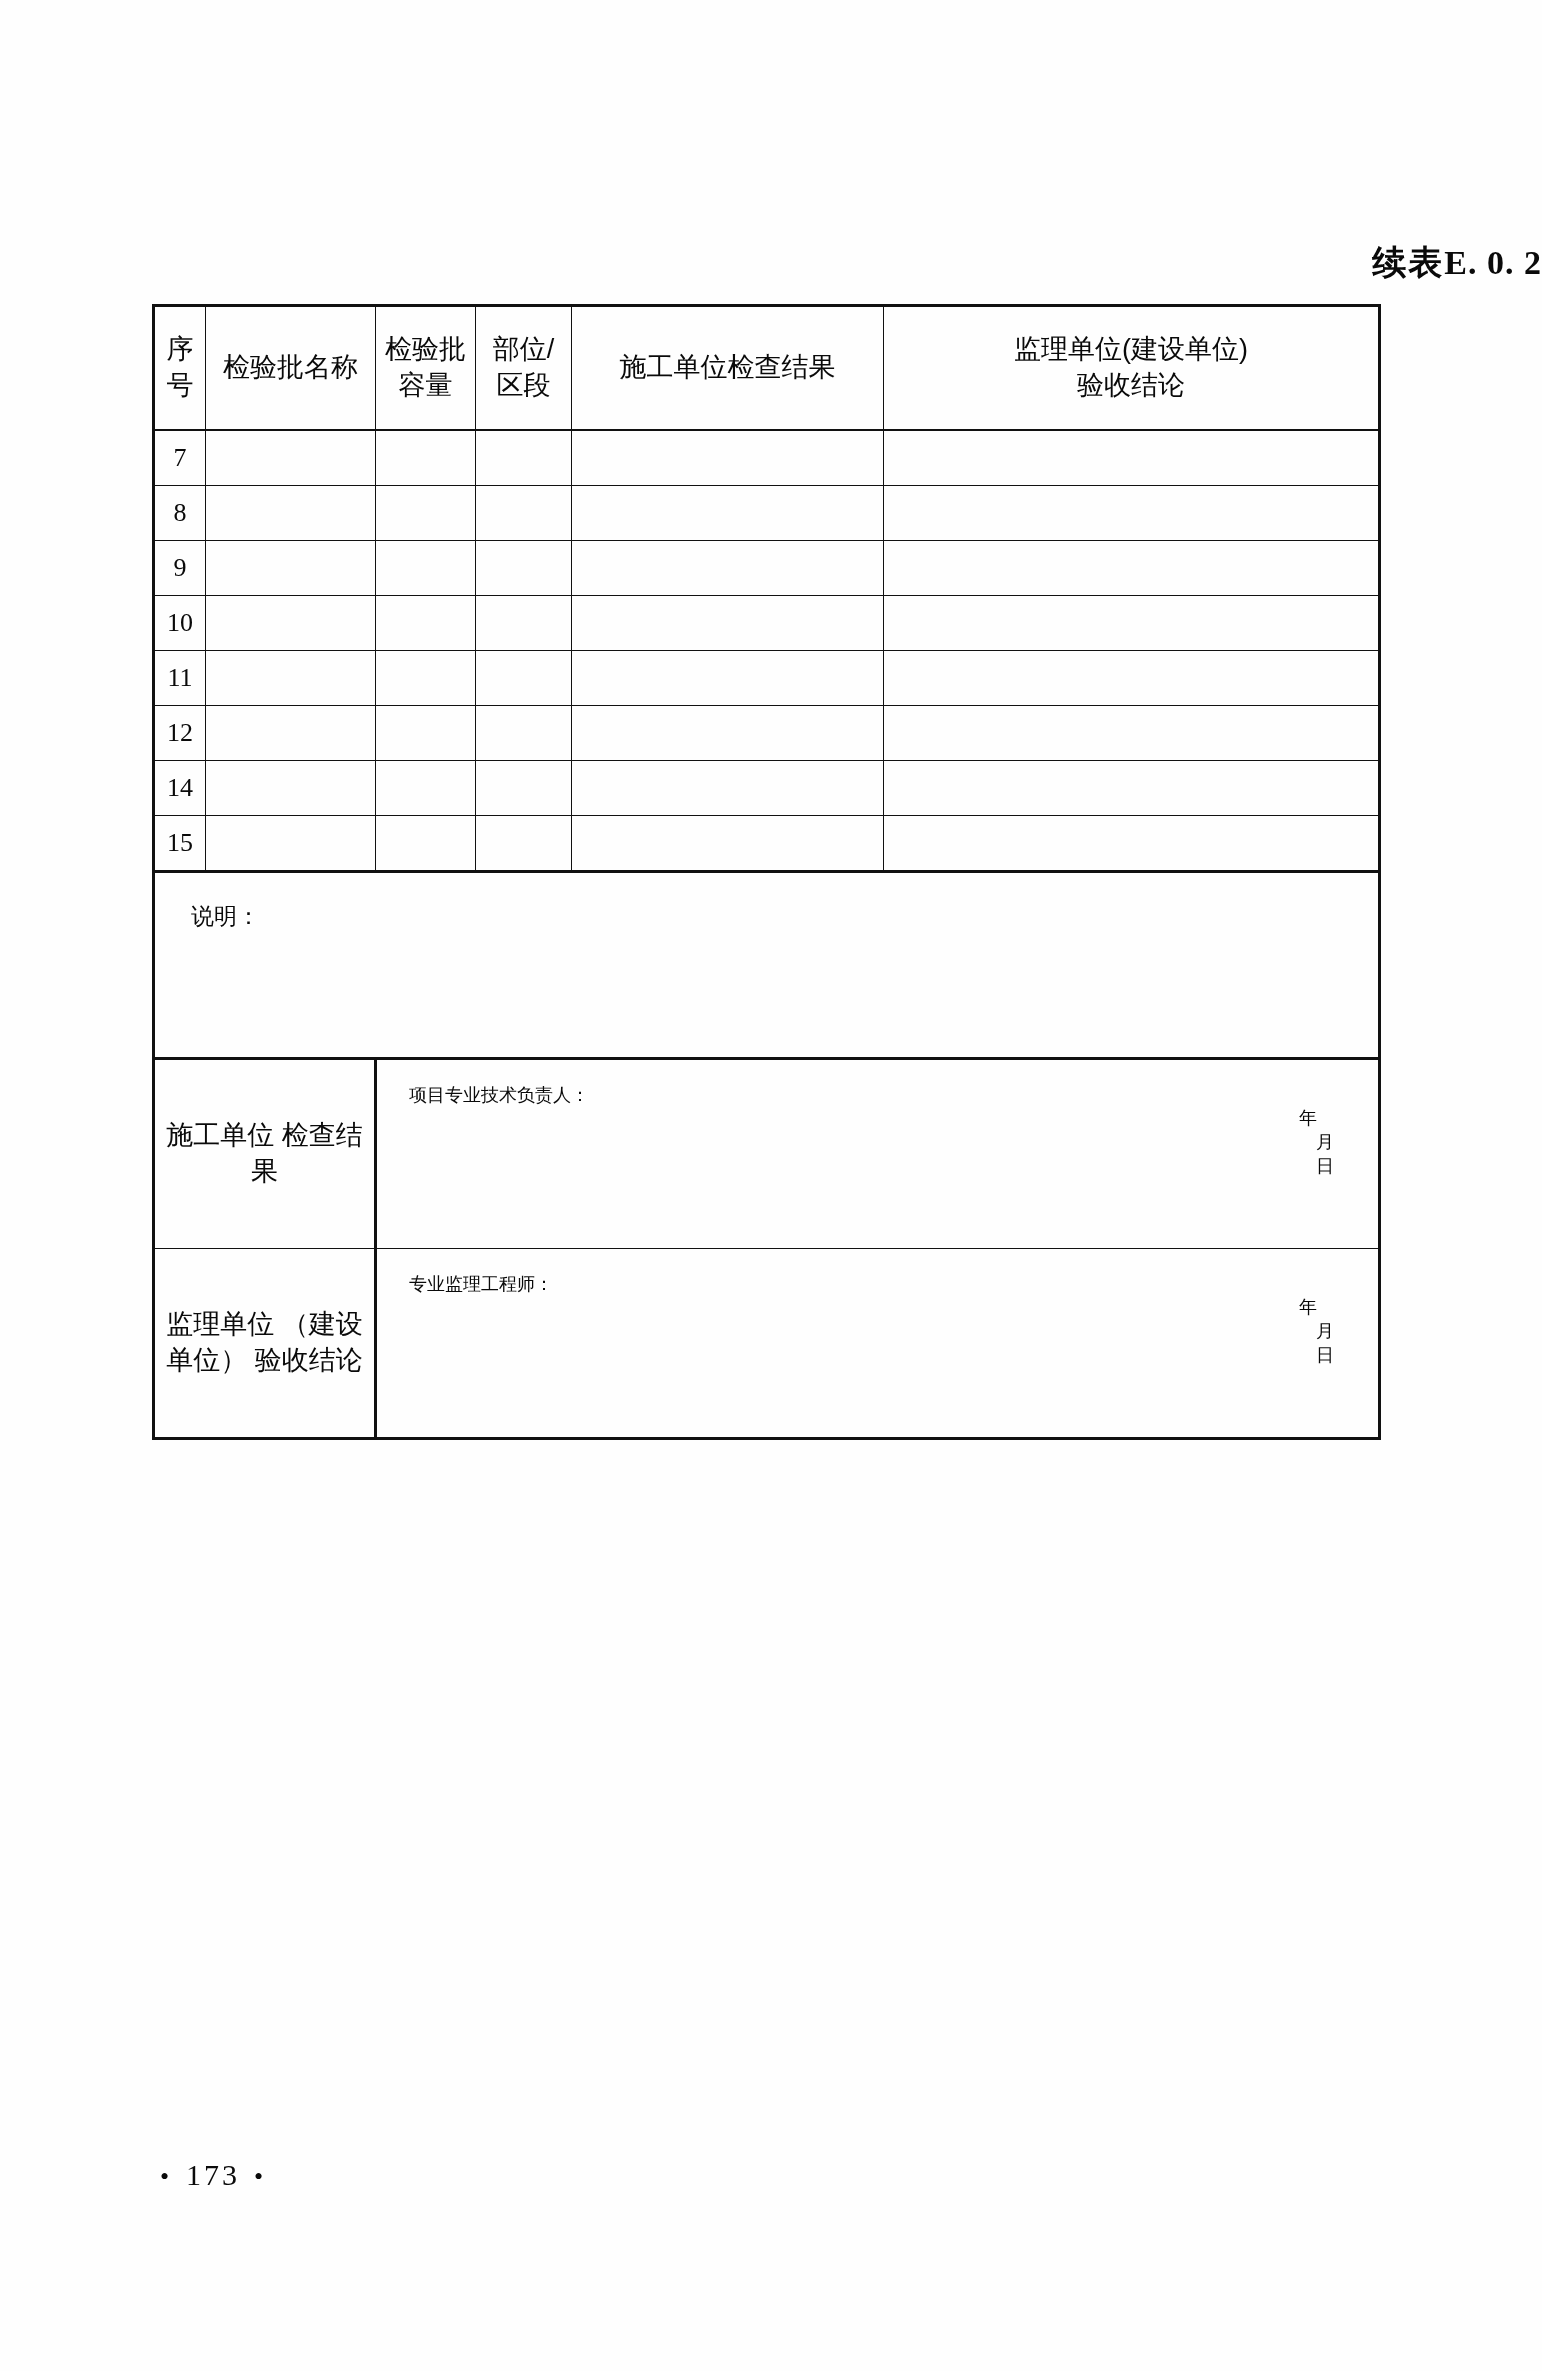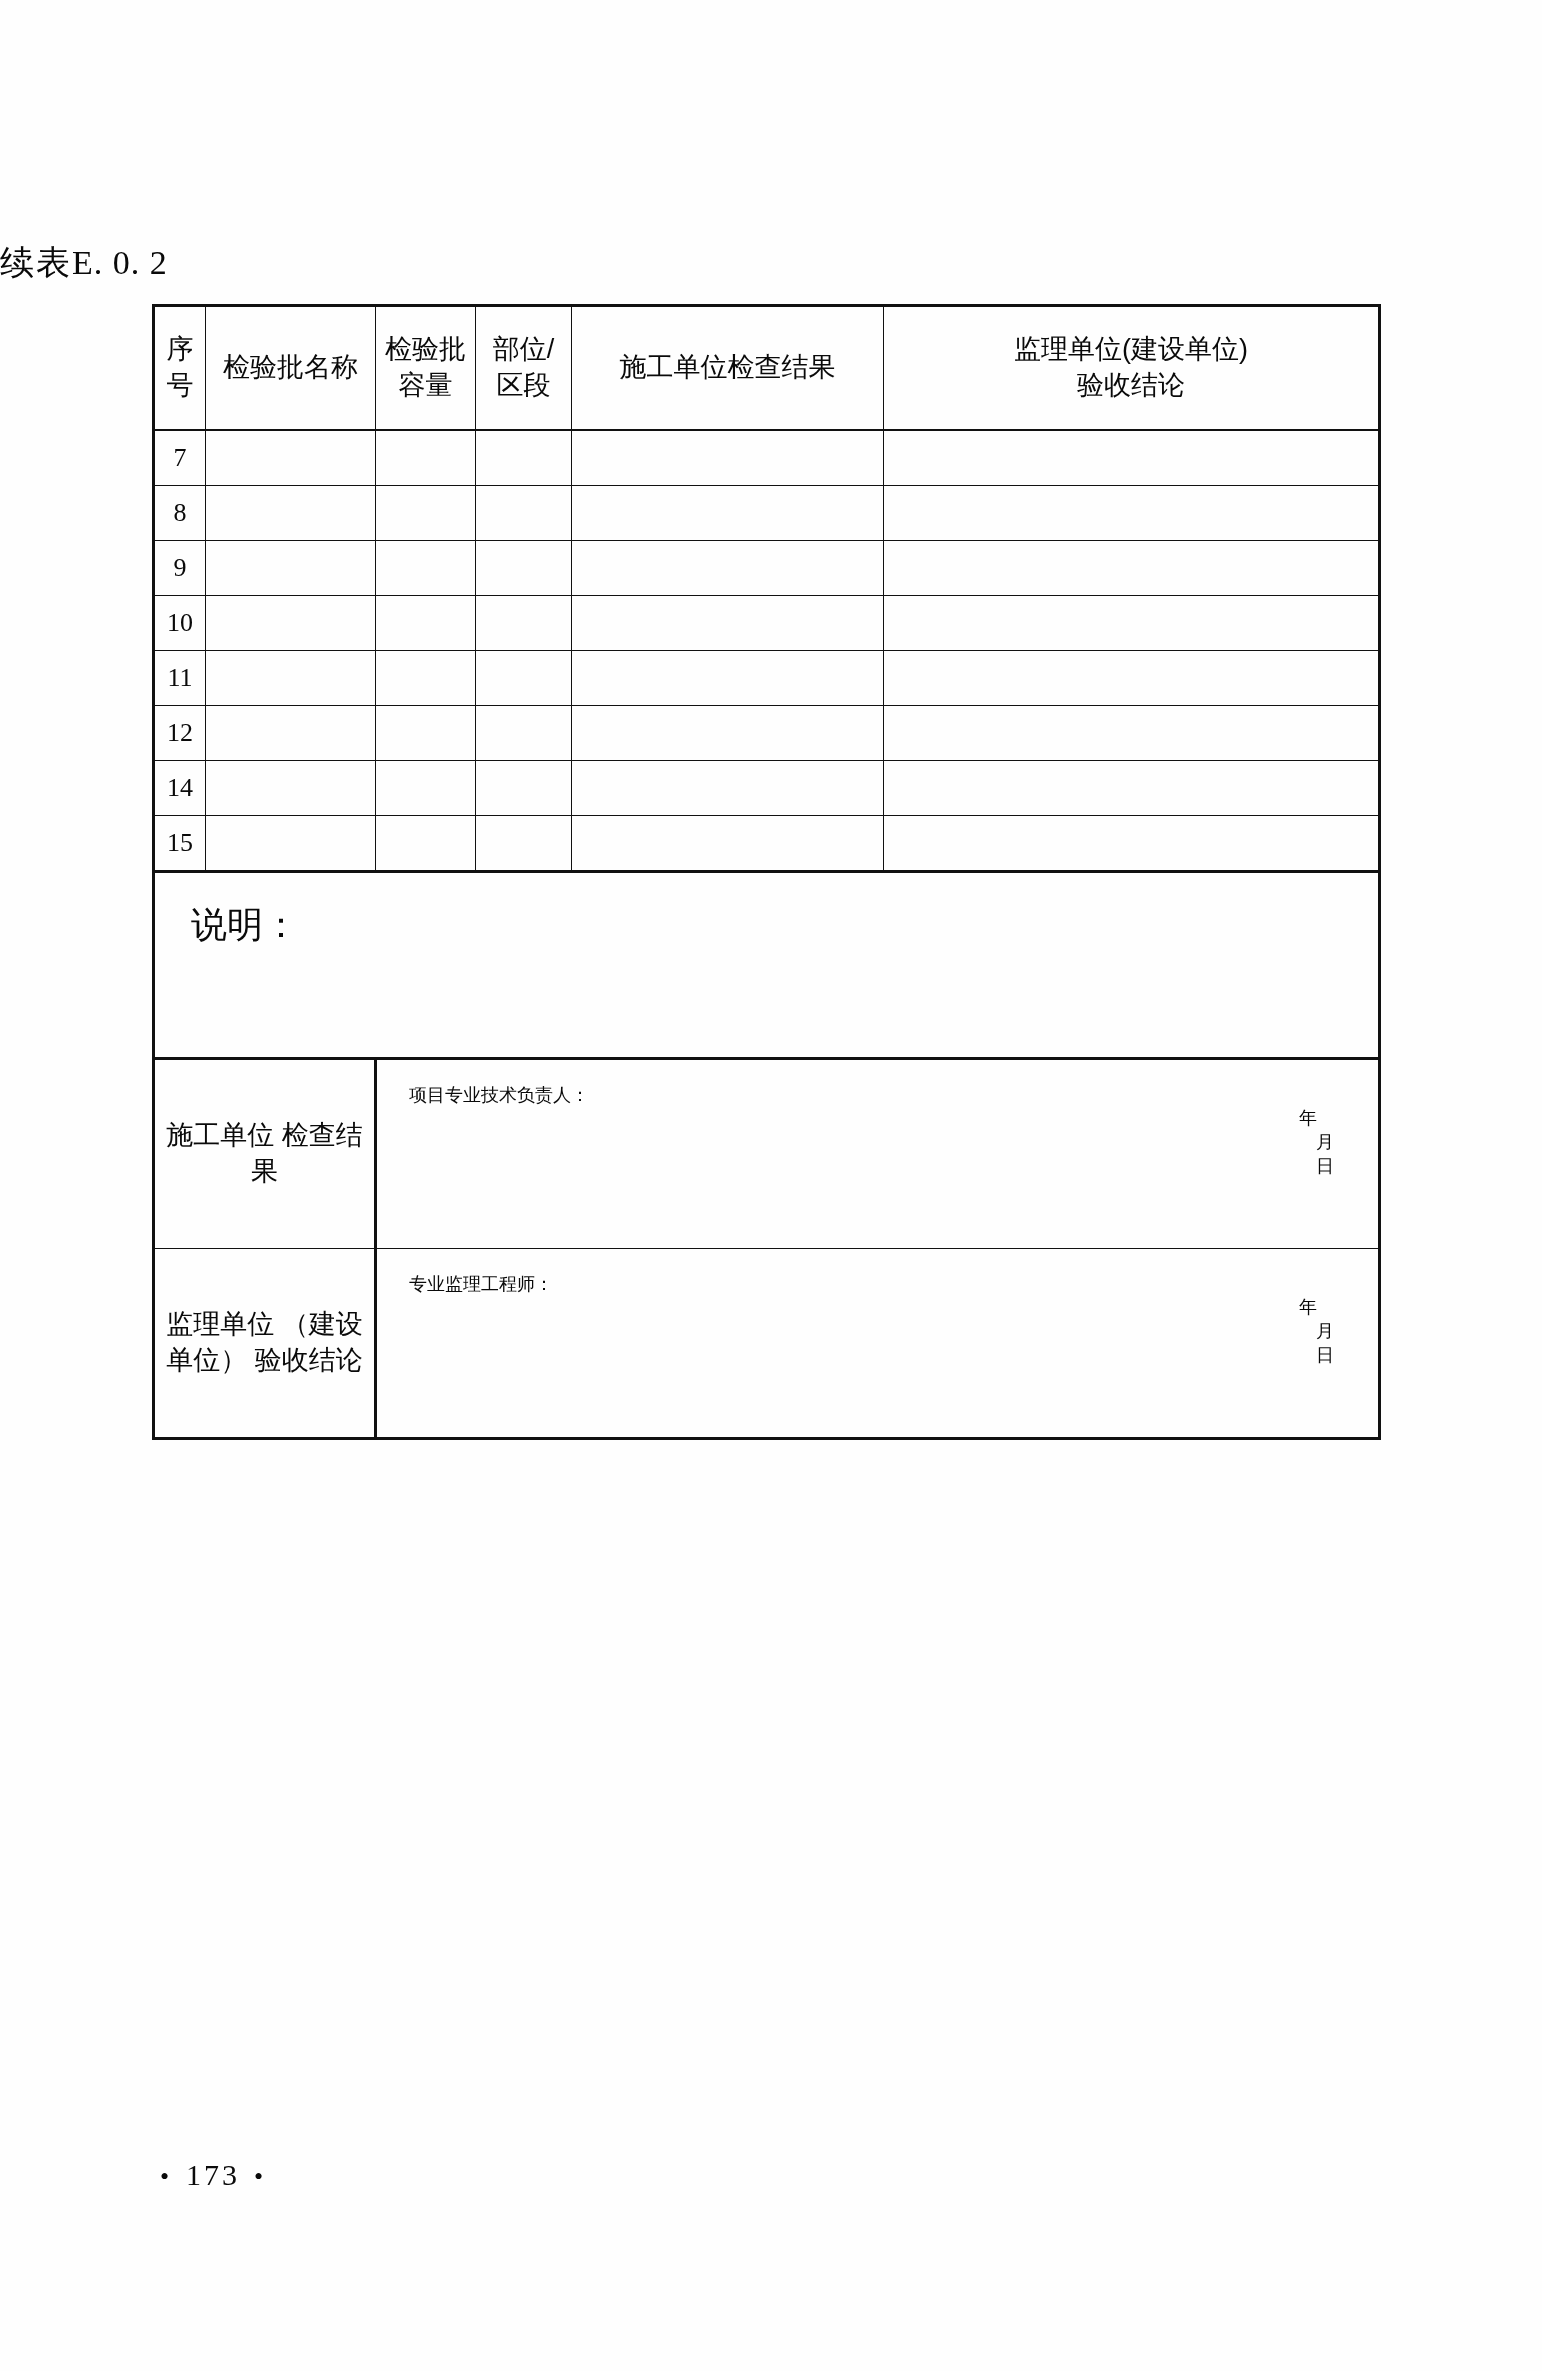--- a/index.html
+++ b/index.html
@@ -21,23 +21,23 @@
     inset: 0;
     background: #fefefe;
   }
 
   
   .doc-title {
     position: absolute;
     top: 240px;
     left: 0;
     width: 1542px;
-    text-align: left;
+    text-align: right;
     font-size: 34px;
-    font-weight: normal;
+    font-weight: bold;
     letter-spacing: 2px;
     font-family: "Liberation Serif", "DejaVu Serif", serif;
   }
   .doc-title .latin {
     font-family: "Liberation Serif", "DejaVu Serif", serif;
     letter-spacing: 1px;
   }
 
   
   .form-table {
@@ -89,21 +89,21 @@
   .notes-row td {
     height: 184px;
     text-align: left;
     vertical-align: top;
     border-left-width: 3px;
     border-right-width: 3px;
     border-bottom-width: 3px;
   }
   .notes-label {
     padding: 28px 0 0 36px;
-    font-size: 36px;
+    font-size: 23px;
   }
 
   
   .sig-row td {
     vertical-align: middle;
     border-left-width: 3px;
     border-right-width: 3px;
   }
   .sig-row.final td { border-bottom-width: 3px; }
   .sig-label {

